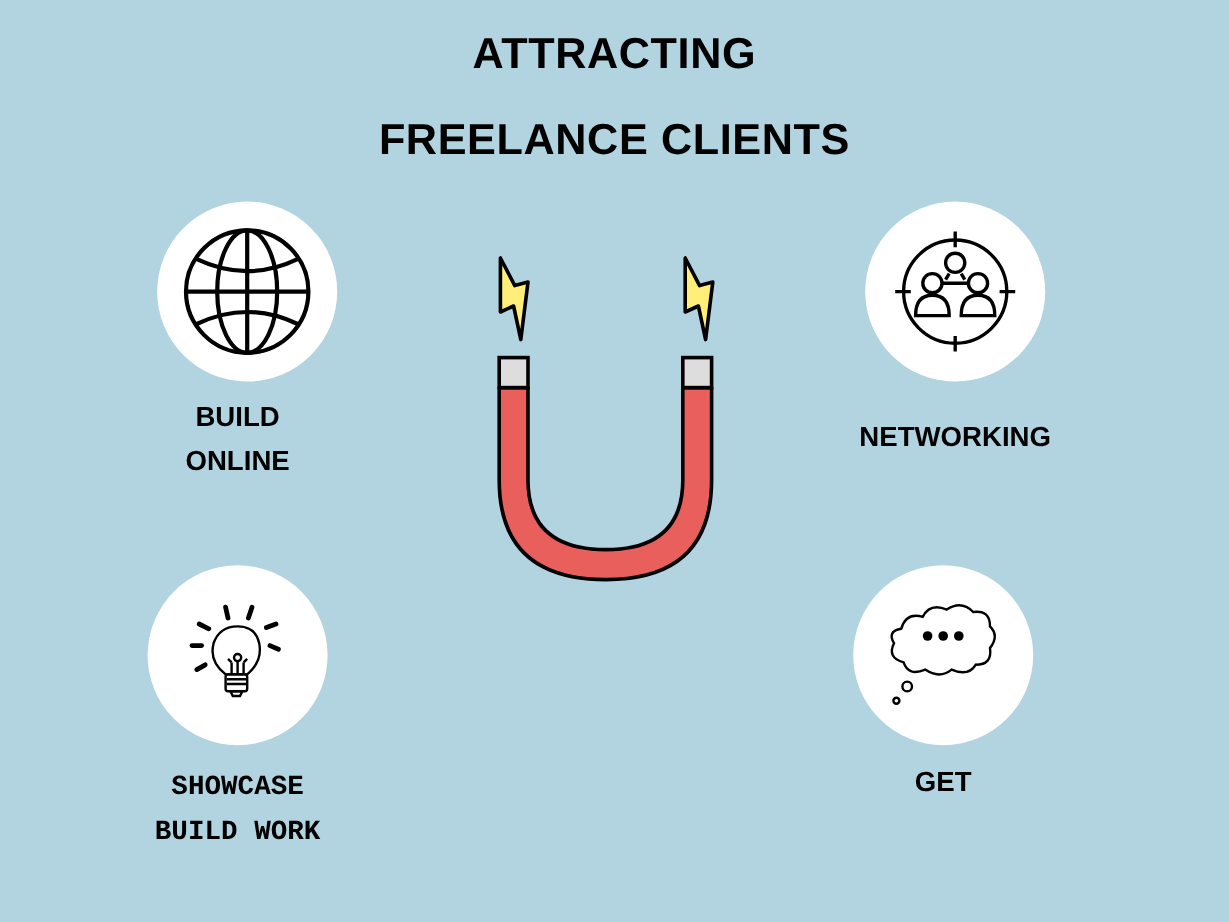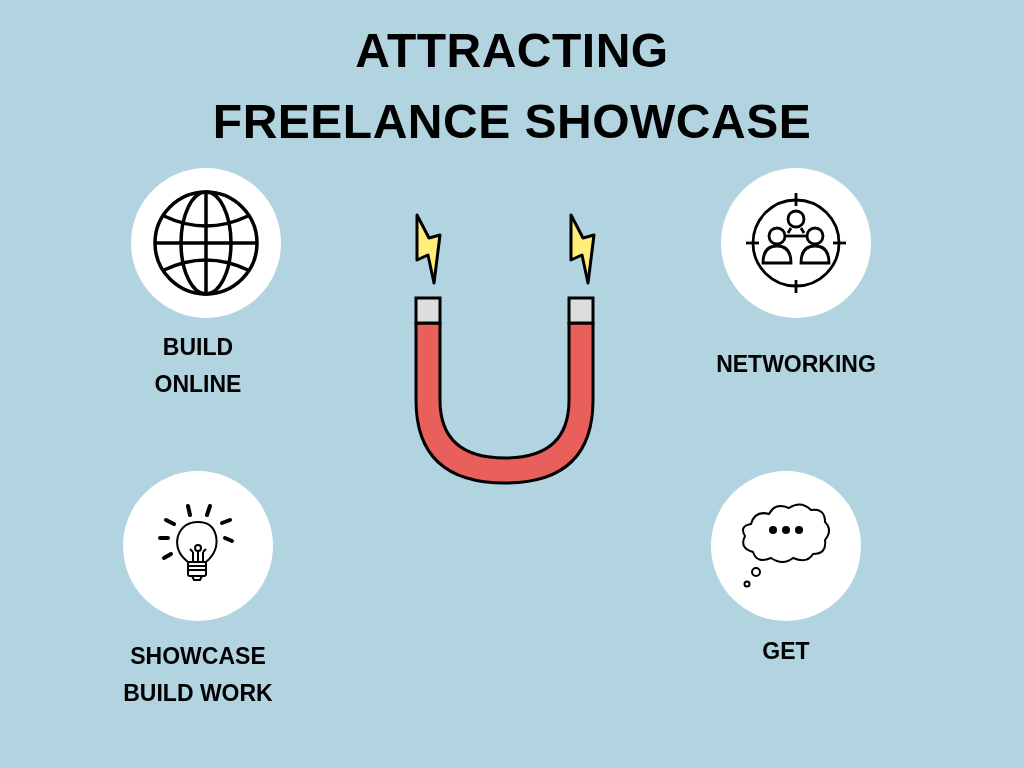--- a/index.html
+++ b/index.html
@@ -4,40 +4,40 @@
 <style>
   html, body { margin: 0; padding: 0; }
   body {
     width: 1024px; height: 768px; position: relative; overflow: hidden;
     background: #b1d4e0;
     font-family: "Liberation Sans", "DejaVu Sans", sans-serif;
     color: #000;
   }
   .title {
     position: absolute; left: 0; width: 1024px; text-align: center;
-    font-weight: 700; font-size: 48px; letter-spacing: 0.5px; line-height: 1;
+    font-weight: 700; font-size: 36px; letter-spacing: 0.5px; line-height: 1;
   }
   .t1 { top: 27px; }
   .t2 { top: 98px; }
   .circle {
     position: absolute; background: #ffffff; border-radius: 50%;
     display: flex; align-items: center; justify-content: center;
   }
   .label {
     position: absolute; text-align: center; font-weight: 700;
     font-size: 23px; line-height: 37px;
   }
   .label div { white-space: nowrap; }
   .magnet { position: absolute; left: 400px; top: 200px; }
 </style>
 </head>
 <body>
 
 <div class="title t1">ATTRACTING</div>
-<div class="title t2">FREELANCE SHOWCASE</div>
+<div class="title t2">FREELANCE CLIENTS</div>
 
 <div class="circle" style="left:131px;top:168px;width:150px;height:150px;">
   <svg width="110" height="110" viewBox="0 0 110 110" fill="none" stroke="#000" stroke-width="3.5">
     <circle cx="55" cy="55" r="51"></circle>
     <ellipse cx="55" cy="55" rx="25" ry="51"></ellipse>
     <line x1="55" y1="4" x2="55" y2="106"></line>
     <line x1="4" y1="55" x2="106" y2="55"></line>
     <path d="M13 28 Q55 48 97 28"></path>
     <path d="M13 82 Q55 62 97 82"></path>
   </svg>
@@ -78,21 +78,21 @@
     <path d="M16 62 L23 58" stroke-width="4" stroke-linecap="round"></path>
     <path d="M40 66 Q26 55 30 40 Q35 26 50 26 Q65 26 68 40 Q71 55 58 66 Z"></path>
     <path d="M45 66 L45 56 M55 66 L55 56 M50 66 L50 55"></path>
     <circle cx="50" cy="52" r="3"></circle>
     <path d="M45 56 L42 53 M55 56 L58 53"></path>
     <rect x="40" y="66" width="18" height="14" rx="2"></rect>
     <path d="M41 70 L57 70 M41 74 L57 74"></path>
     <path d="M44 80 L54 80 L52 84 L46 84 Z"></path>
   </svg>
 </div>
-<div class="label" style="left:98px;width:200px;top:638px;">
+<div class="label" style="left:98px;width:200px;top:638px;font-family:Liberation Mono, monospace;">
   <div>SHOWCASE</div>
   <div>BUILD WORK</div>
 </div>
 
 <div class="circle" style="left:711px;top:471px;width:150px;height:150px;">
   <svg width="110" height="100" viewBox="0 0 110 100" fill="none" stroke="#000" stroke-width="2">
     <path d="M20 28 Q24 14 38 18 Q44 6 58 12 Q70 4 80 14 Q94 12 94 26 Q102 34 94 44 Q96 58 82 58 Q76 68 62 62 Q52 70 40 62 Q26 68 22 56 Q8 52 14 40 Q8 30 20 28 Z"></path>
     <circle cx="42" cy="34" r="4" fill="#000" stroke="none"></circle>
     <circle cx="55" cy="34" r="4" fill="#000" stroke="none"></circle>
     <circle cx="68" cy="34" r="4" fill="#000" stroke="none"></circle>

